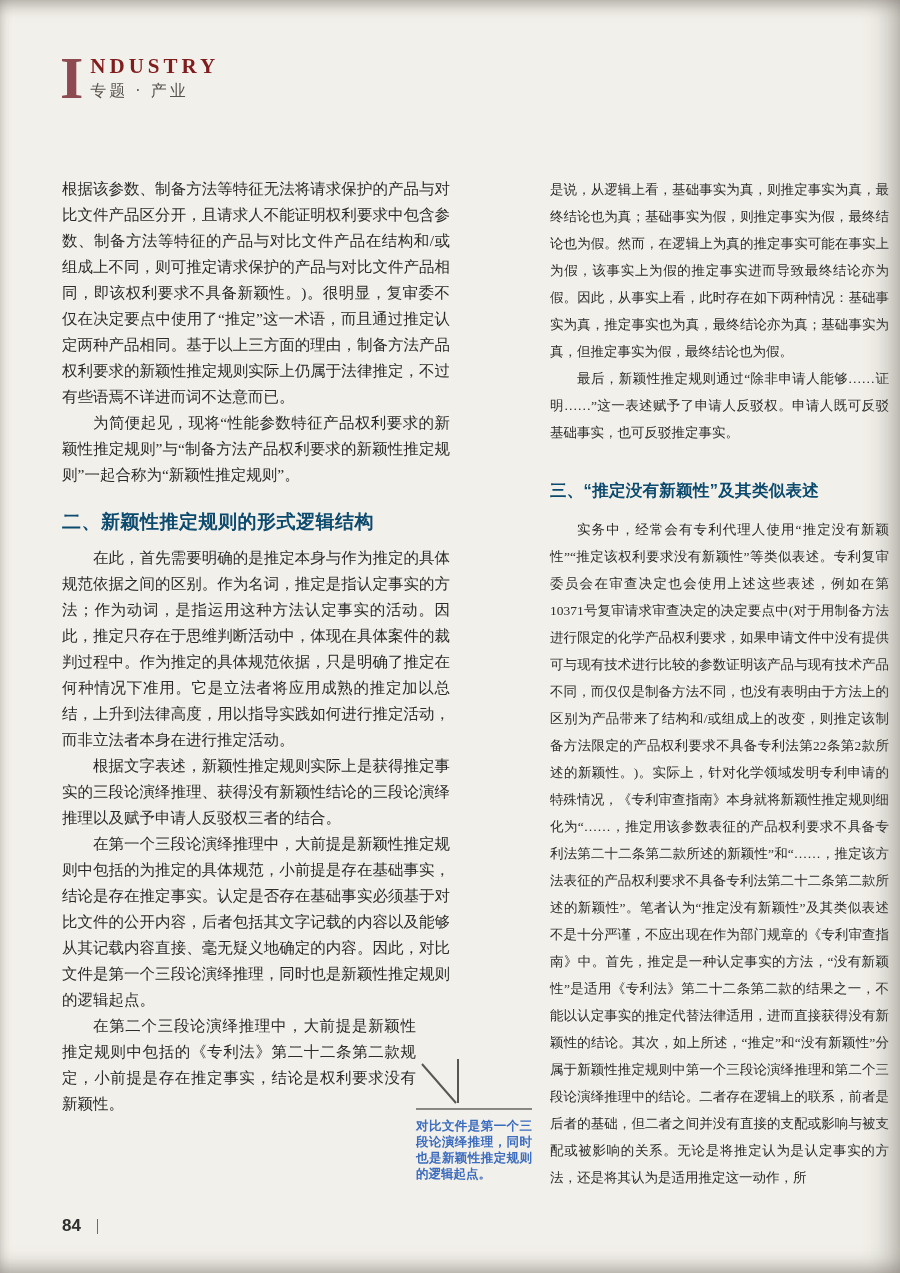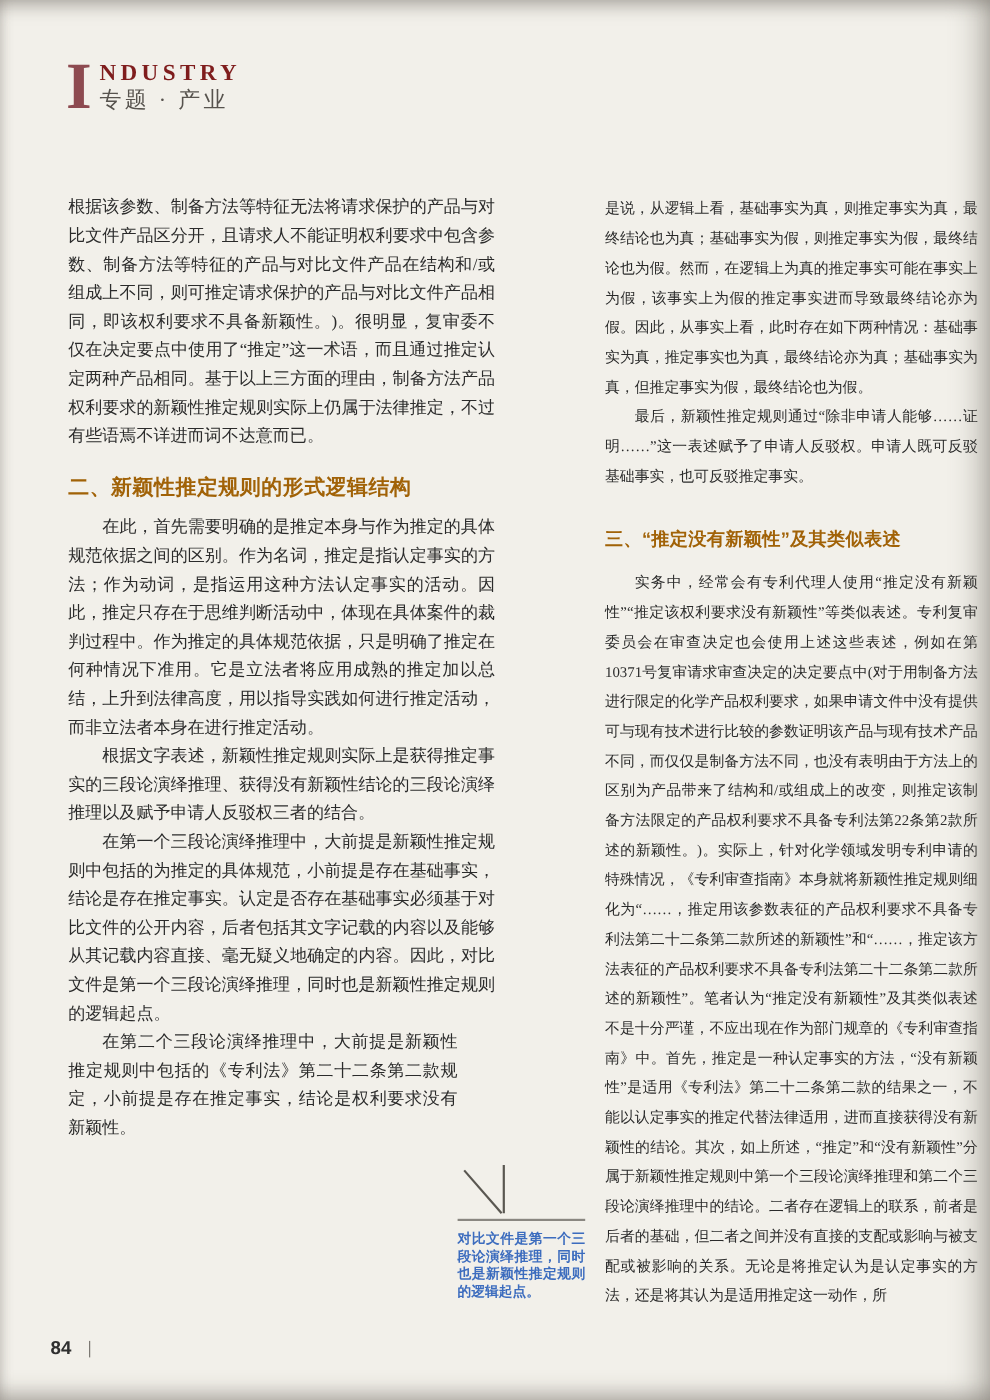--- a/index.html
+++ b/index.html
@@ -33,35 +33,35 @@
     font-size:60px;line-height:56px;font-weight:600;
     color:#8d4a50;margin-right:7px;
   }
   .logo .logo-lines{padding-top:4px;}
   .logo .word{
     font-family:"Liberation Serif","DejaVu Serif",serif;
     font-size:21px;line-height:24px;font-weight:600;
     letter-spacing:4px;color:#7f1d1d;
   }
   .logo .sub{
-    font-size:20px;line-height:26px;color:#57534e;
+    font-size:16px;line-height:26px;color:#57534e;
     letter-spacing:3px;
   }
 
   
   .col{position:absolute;top:176px;color:#2b2b2b;}
   .col p{margin:0;text-align:justify;text-justify:inter-ideograph;}
   .col-left{left:62px;width:388px;font-size:15.5px;line-height:26px;}
   .col-right{left:550px;width:339px;font-size:13.5px;line-height:27px;}
   .indent{text-indent:2em;}
   .narrow{margin-right:34px !important;}
 
   .sec-heading{
     font-family:"Liberation Sans","DejaVu Sans",sans-serif;
-    color:#a16207;font-weight:bold;
+    color:#0c4a6e;font-weight:bold;
   }
   .col-left .sec-heading{font-size:19px;line-height:27px;margin:20px 0 10px;letter-spacing:.5px;}
   .col-right .sec-heading{font-size:16.5px;line-height:24px;margin:32px 0 14px;letter-spacing:.3px;}
 
   
   .pull-quote{
     position:absolute;left:416px;top:1056px;width:116px;
     font-family:"Liberation Sans","DejaVu Sans",sans-serif;
   }
   .pq-arrow{
@@ -70,21 +70,21 @@
     padding-bottom:2px;
   }
   .pq-text{
     margin-top:8px;
     font-size:12.5px;line-height:16px;font-weight:bold;
     color:#3c6cbe;text-align:justify;text-justify:inter-ideograph;
   }
 
   
   .footer{
-    position:absolute;left:46px;top:1216px;
+    position:absolute;left:62px;top:1216px;
     font-family:"Liberation Sans","DejaVu Sans",sans-serif;
     font-size:17px;font-weight:600;color:#2f2f2f;
     display:flex;align-items:center;
   }
   .footer .divider{
     display:inline-block;width:0;height:15px;
     border-left:1.5px solid #6f6c67;margin-left:16px;
   }
 </style>
 </head>
@@ -95,20 +95,21 @@
   <div class="logo">
     <span class="big-i">I</span>
     <div class="logo-lines">
       <div class="word">NDUSTRY</div>
       <div class="sub">专题 · 产业</div>
     </div>
   </div>
 
   <div class="col col-left">
     <p class="body-p">根据该参数、制备方法等特征无法将请求保护的产品与对比文件产品区分开，且请求人不能证明权利要求中包含参数、制备方法等特征的产品与对比文件产品在结构和/或组成上不同，则可推定请求保护的产品与对比文件产品相同，即该权利要求不具备新颖性。)。很明显，复审委不仅在决定要点中使用了“推定”这一术语，而且通过推定认定两种产品相同。基于以上三方面的理由，制备方法产品权利要求的新颖性推定规则实际上仍属于法律推定，不过有些语焉不详进而词不达意而已。</p>
+    <p class="body-p indent">为简便起见，现将“性能参数特征产品权利要求的新颖性推定规则”与“制备方法产品权利要求的新颖性推定规则”一起合称为“新颖性推定规则”。</p>
     <h2 class="sec-heading">二、新颖性推定规则的形式逻辑结构</h2>
     <p class="body-p indent">在此，首先需要明确的是推定本身与作为推定的具体规范依据之间的区别。作为名词，推定是指认定事实的方法；作为动词，是指运用这种方法认定事实的活动。因此，推定只存在于思维判断活动中，体现在具体案件的裁判过程中。作为推定的具体规范依据，只是明确了推定在何种情况下准用。它是立法者将应用成熟的推定加以总结，上升到法律高度，用以指导实践如何进行推定活动，而非立法者本身在进行推定活动。</p>
     <p class="body-p indent">根据文字表述，新颖性推定规则实际上是获得推定事实的三段论演绎推理、获得没有新颖性结论的三段论演绎推理以及赋予申请人反驳权三者的结合。</p>
     <p class="body-p indent">在第一个三段论演绎推理中，大前提是新颖性推定规则中包括的为推定的具体规范，小前提是存在基础事实，结论是存在推定事实。认定是否存在基础事实必须基于对比文件的公开内容，后者包括其文字记载的内容以及能够从其记载内容直接、毫无疑义地确定的内容。因此，对比文件是第一个三段论演绎推理，同时也是新颖性推定规则的逻辑起点。</p>
     <p class="body-p indent narrow">在第二个三段论演绎推理中，大前提是新颖性推定规则中包括的《专利法》第二十二条第二款规定，小前提是存在推定事实，结论是权利要求没有新颖性。</p>
   </div>
 
   <div class="pull-quote">
     <span class="pq-arrow">
       <svg width="116" height="50" viewBox="0 0 116 50">

